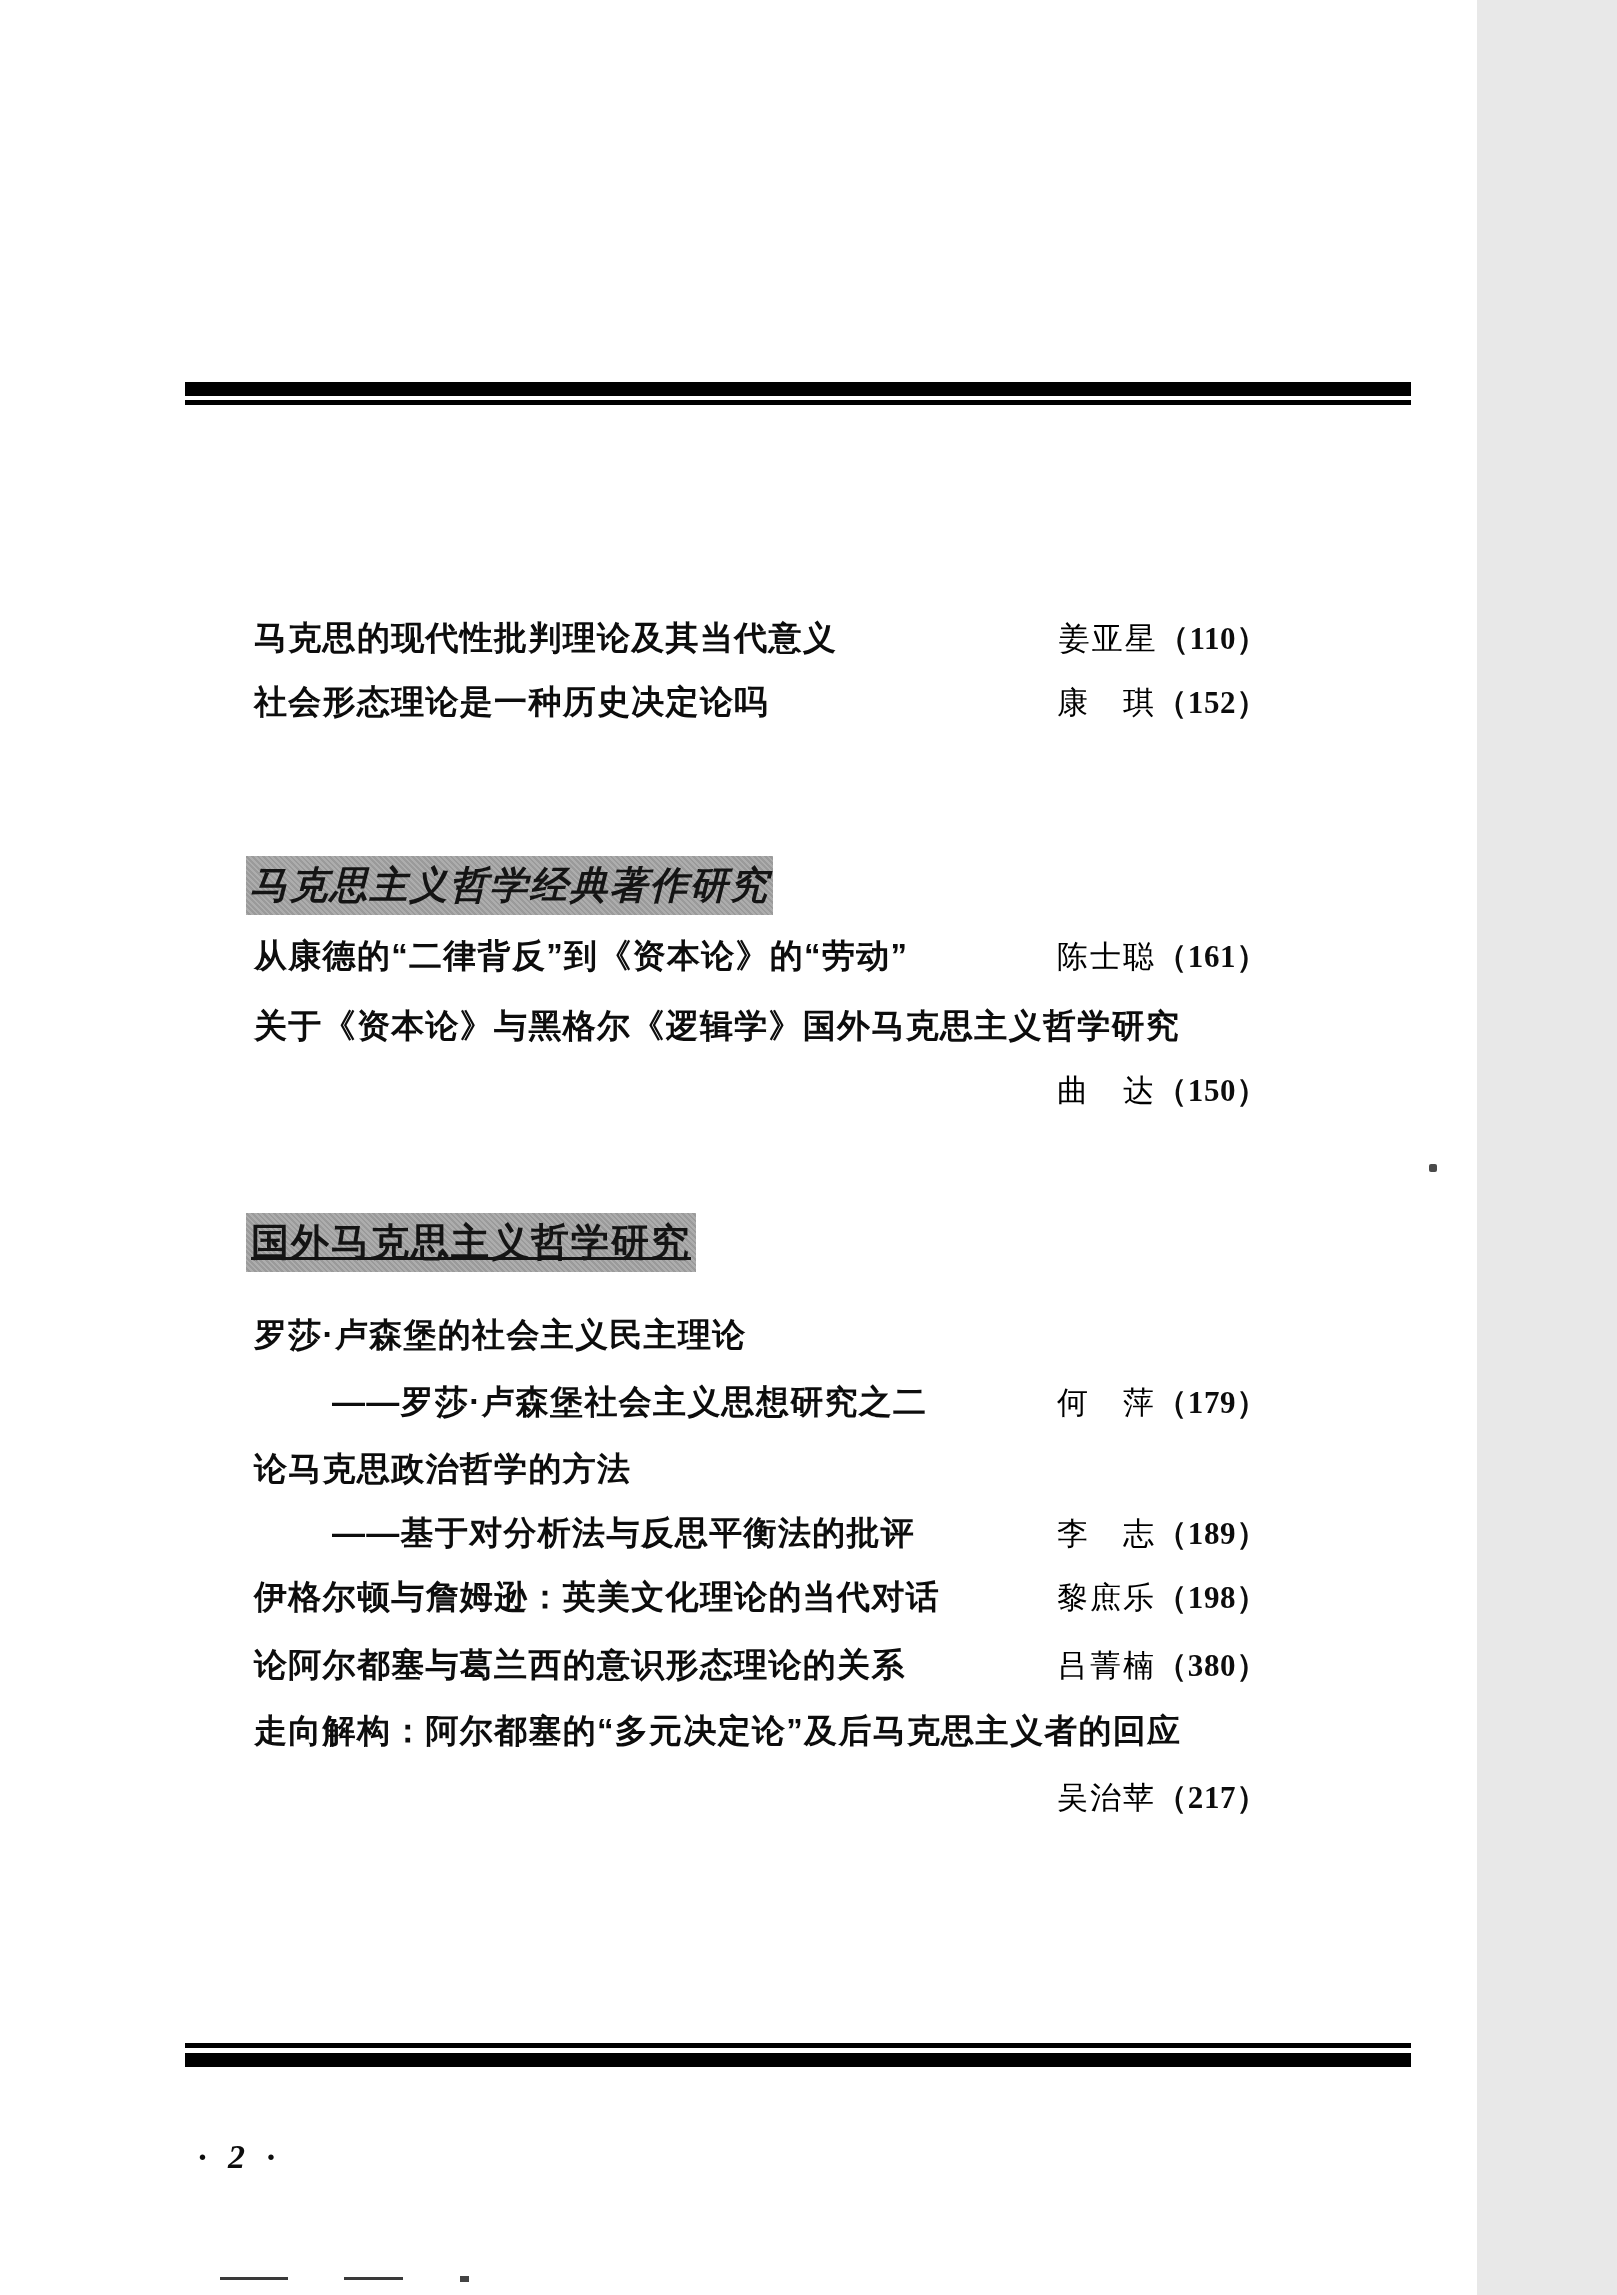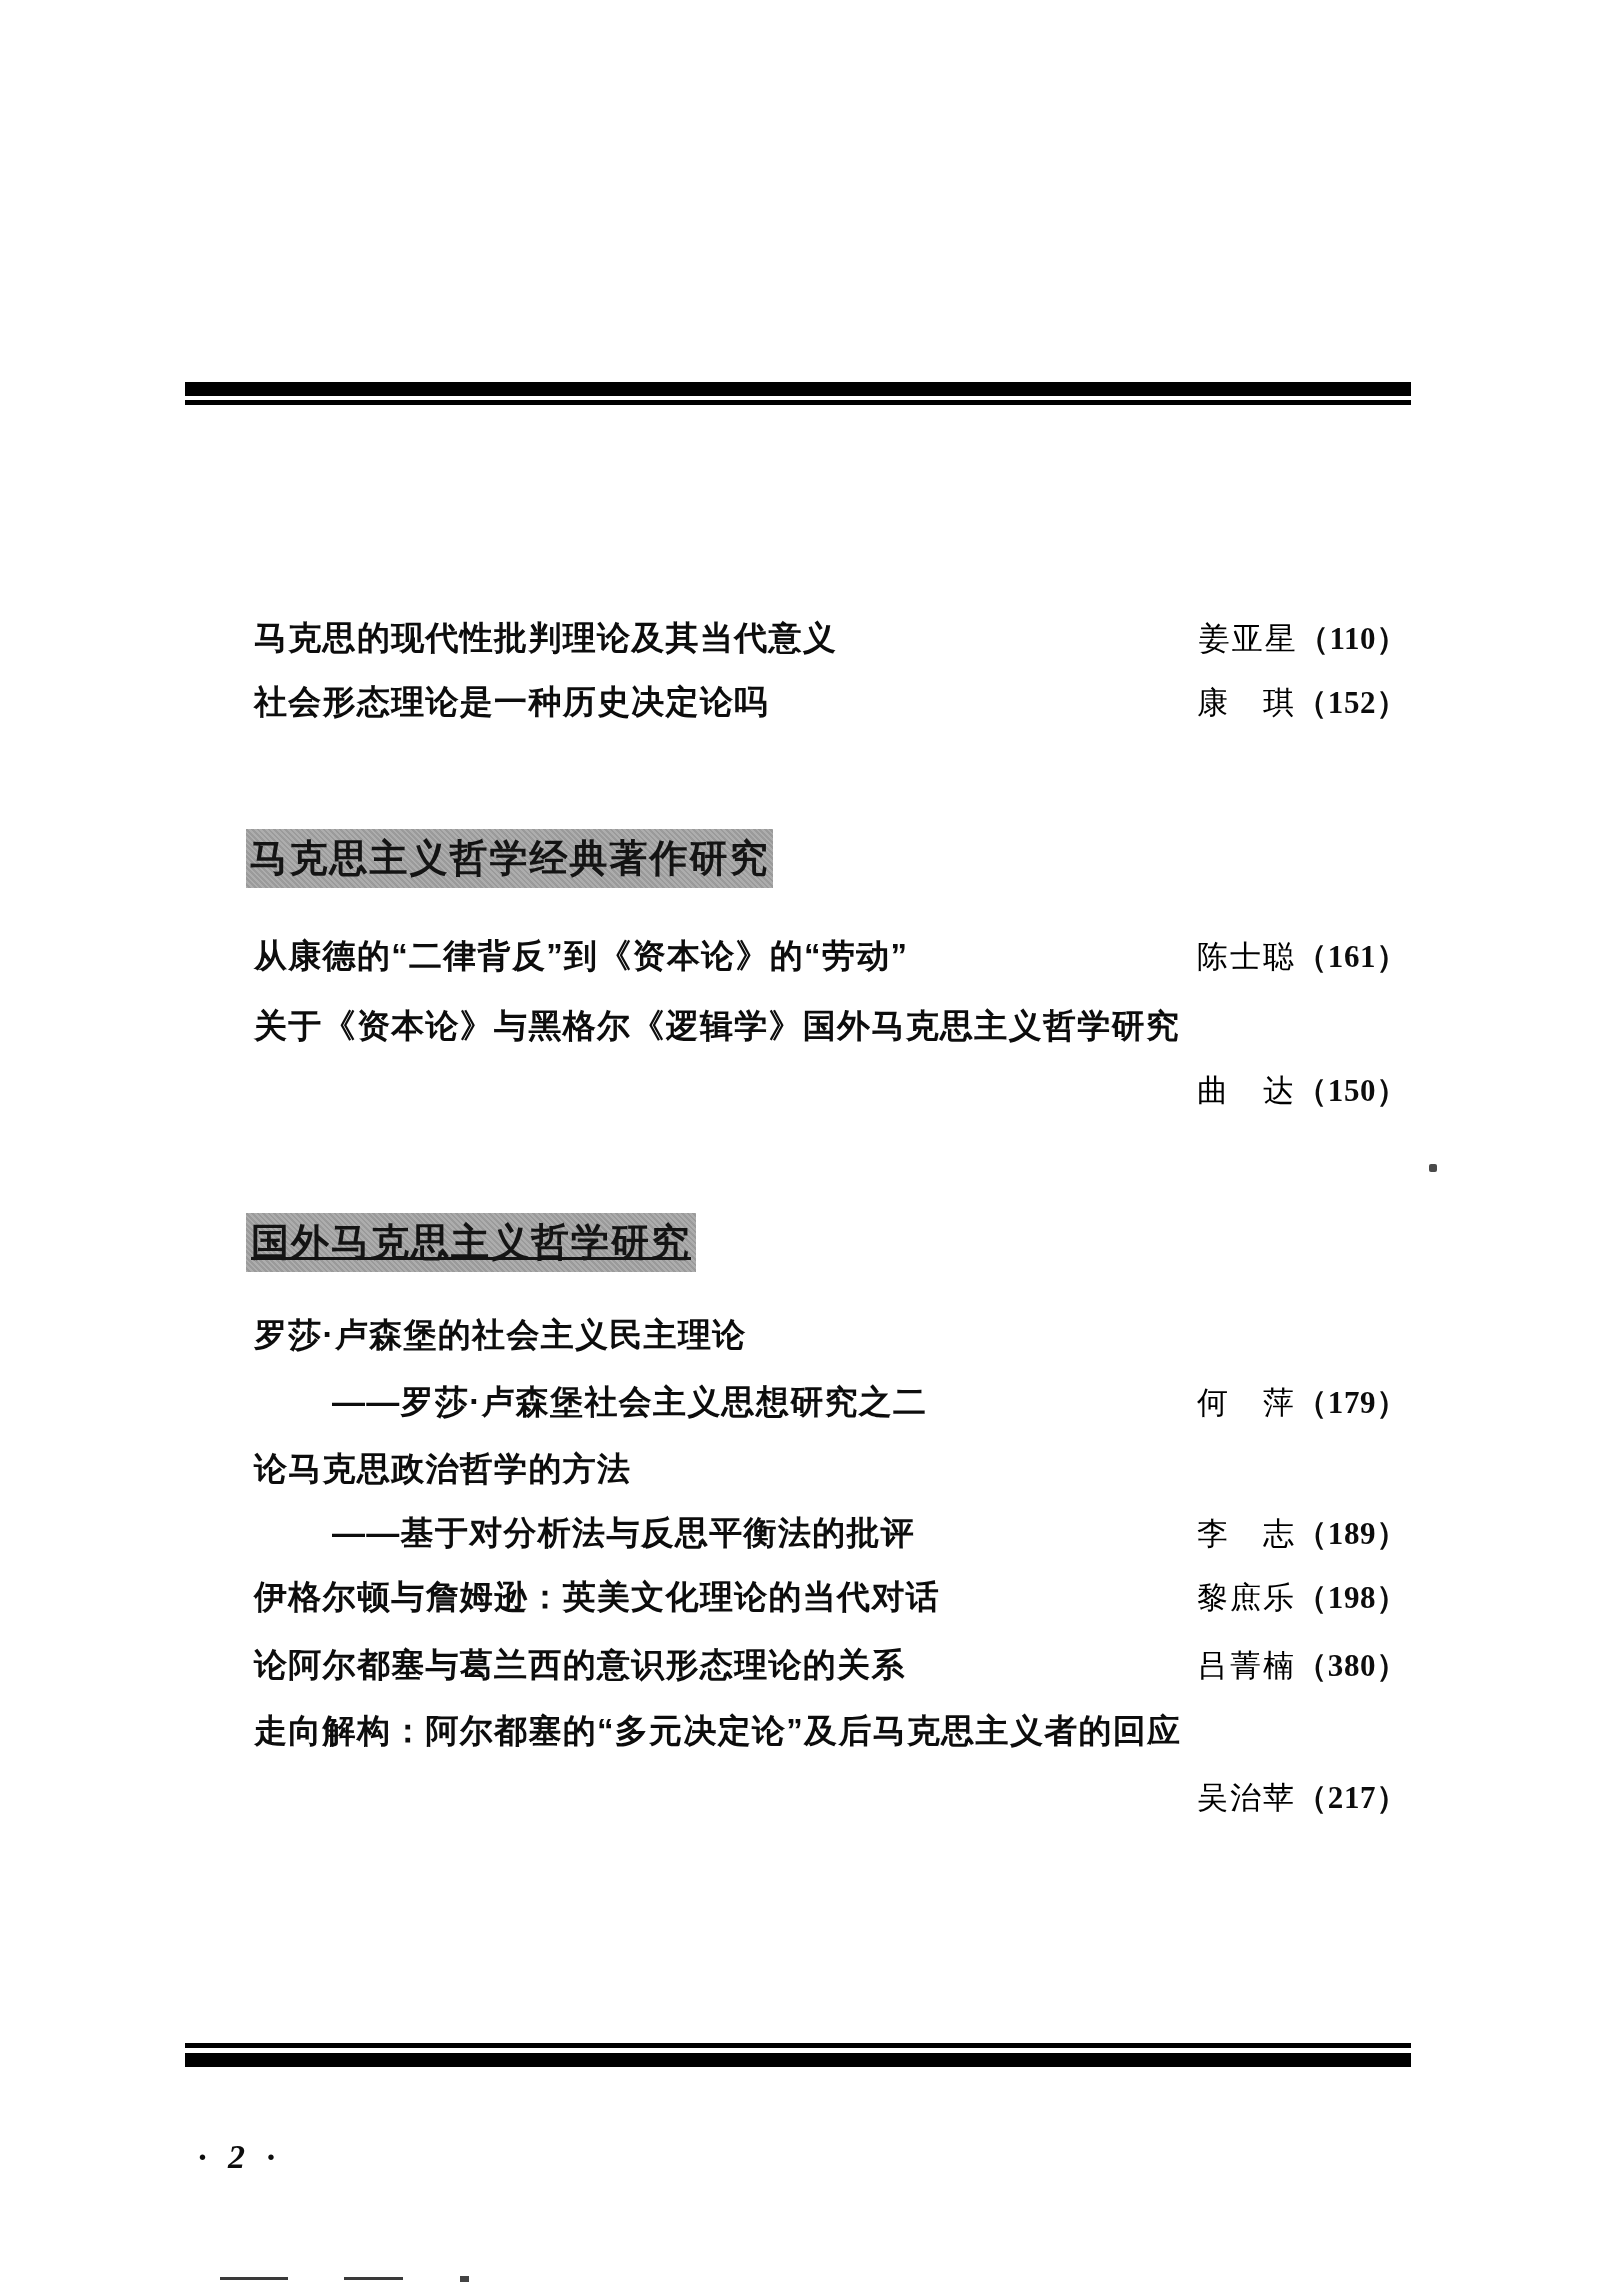--- a/index.html
+++ b/index.html
@@ -1,19 +1,19 @@
 <!DOCTYPE html>
 <html style="font-size:10.4px"><head>
 <meta charset="utf-8">
 <style>
   * { margin: 0; padding: 0; box-sizing: border-box; }
   html, body { background: #e8e8e8; }
   .page {
     position: relative;
-    width: 1617px;
+    width: 1477px;
     height: 2295px;
     background: #ffffff;
     font-family: "Liberation Sans", sans-serif;
     color: #111111;
     overflow: hidden;
   }
   
   .rule { position: absolute; left: 185px; width: 1226px; background: #000; }
   .rule-top-thick    { top: 382px;  height: 13.7px; }
   .rule-top-thin     { top: 400px;  height: 5.2px;  }
@@ -63,21 +63,21 @@
     background-image: repeating-linear-gradient(45deg,
       rgba(255,255,255,0.10) 0 2px, rgba(0,0,0,0.06) 2px 3.9px);
     display: flex;
     align-items: center;
     justify-content: center;
     font-size: 38px;
     font-weight: 700;
     letter-spacing: 2px;
     color: #141414;
   }
-  .section-bar-1 { top: 829px; width: 527px; }
+  .section-bar-1 { top: 856px; width: 527px; font-style: italic; }
   .section-bar-2 { top: 1213px; width: 450px; text-decoration: underline; }
 
   
   .page-number {
     position: absolute;
     left: 198px;
     top: 2138px;
     font-family: "Liberation Serif", serif;
     font-style: italic;
     font-weight: 600;

